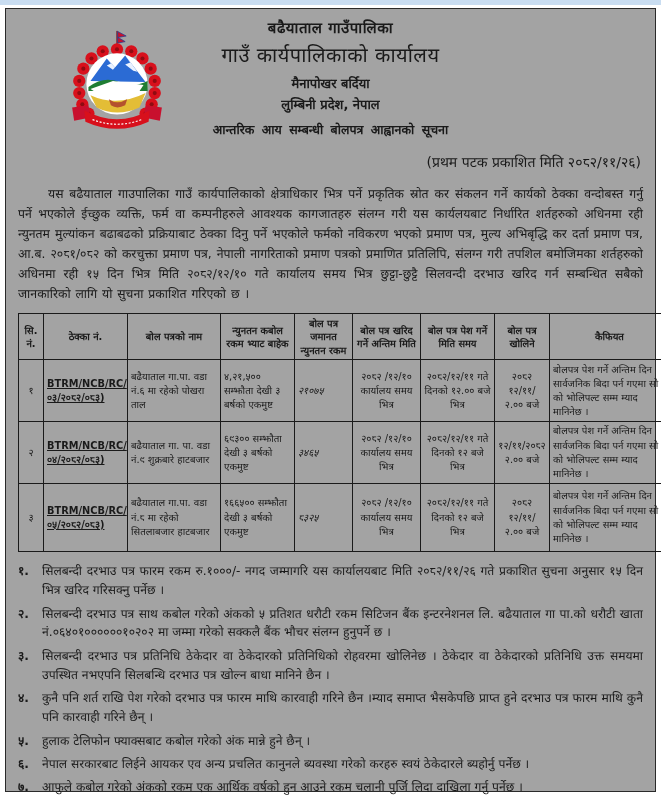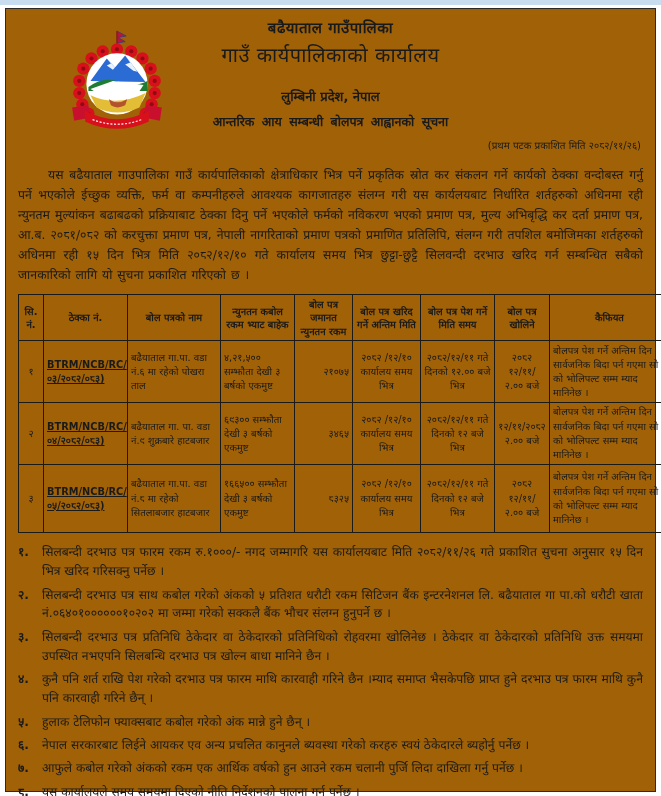--- a/index.html
+++ b/index.html
@@ -11,34 +11,34 @@
     position: relative;
     overflow: hidden;
   }
   .top-strip {
     position: absolute; top: 0; left: 0; right: 0; height: 5px;
     background: #c9ddf1;
   }
   .doc {
     position: absolute; top: 8px; left: 5px; right: 5px; bottom: 4px;
     border: 1.5px solid #2a2a2a;
-    background: #a16207;
+    background: #a3a3a3;
     padding: 6px 12px 4px 12px;
   }
   
   .header { position: relative; text-align: center; padding-top: 2px; }
   .emblem {
     position: absolute; left: 48px; top: 14px; width: 102px; height: 116px;
   }
   .muni-name  { font-size: 15px; font-weight: bold; letter-spacing: .5px; }
   .office-name{ font-size: 20px; font-weight: normal; margin-top: 4px; letter-spacing: .5px; }
   .place-line { font-size: 13px; font-weight: bold; margin-top: 6px; }
-  .prov-line  { font-size: 13px; font-weight: bold; margin-top: 19px; }
+  .prov-line  { font-size: 13px; font-weight: bold; margin-top: 3px; }
   .notice-title { font-size: 12.5px; font-weight: 600; margin-top: 8px; word-spacing: 3px; }
-  .publish-line { text-align: right; font-size: 10px; margin-top: 8px; padding-right: 2px; }
+  .publish-line { text-align: right; font-size: 14px; margin-top: 14px; padding-right: 2px; }
   
   .intro {
     font-size: 12.3px; line-height: 1.62; text-align: justify;
     text-indent: 30px; margin-top: 14px; word-spacing: 1px;
   }
   
   table.bids {
     width: 100%; border-collapse: collapse; margin-top: 9px;
     table-layout: fixed;
   }
@@ -47,21 +47,21 @@
     padding: 2px 3px;
     vertical-align: middle;
   }
   table.bids th {
     font-size: 9.8px; font-weight: bold; text-align: center; line-height: 1.35;
     height: 46px;
   }
   table.bids td { font-size: 9.8px; line-height: 1.45; }
   td.c-sn   { text-align: center; }
   td.c-no   { font-weight: bold; font-size: 10px; text-decoration: underline; }
-  td.c-dep  { text-align: right; vertical-align: top; padding-top: 6px; }
+  td.c-dep  { text-align: left; vertical-align: top; padding-top: 6px; font-style: italic; }
   td.c-date { text-align: center; }
   tr.r1 td { height: 62px; }
   tr.r2 td { height: 56px; }
   tr.r3 td { height: 68px; }
   
   .terms { margin-top: 10px; }
   .term {
     display: flex; font-size: 12.2px; line-height: 1.55;
     margin-bottom: 4.5px; text-align: justify;
   }
@@ -135,20 +135,21 @@
       <g>
         <path d="M6 76 L22 74 L24 86 L8 89 Z" fill="#c8102e"></path>
         <path d="M94 76 L78 74 L76 86 L92 89 Z" fill="#c8102e"></path>
         <path d="M18 79 Q50 96 82 79 L81 90 Q50 104 19 90 Z" fill="#d8101c"></path>
         <path d="M26 88 Q50 97 74 88" stroke="#ffffff" stroke-width="1.1" fill="none" stroke-dasharray="2 1.6"></path>
       </g>
     </svg>
 
     <div class="muni-name">बढैयाताल गाउँपालिका</div>
     <div class="office-name">गाउँ कार्यपालिकाको कार्यालय</div>
+    <div class="place-line">मैनापोखर बर्दिया</div>
     <div class="prov-line">लुम्बिनी प्रदेश, नेपाल</div>
     <div class="notice-title">आन्तरिक आय सम्बन्धी बोलपत्र आह्वानको सूचना</div>
   </div>
 
   <div class="publish-line">(प्रथम पटक प्रकाशित मिति २०८२/११/२६)</div>
 
   <p class="intro">यस बढैयाताल गाउपालिका गाउँ कार्यपालिकाको क्षेत्राधिकार भित्र पर्ने प्रकृतिक स्रोत कर संकलन गर्ने कार्यको ठेक्का वन्दोबस्त गर्नु पर्ने भएकोले ईच्छुक व्यक्ति, फर्म वा कम्पनीहरुले आवश्यक कागजातहरु संलग्न गरी यस कार्यलयबाट निर्धारित शर्तहरुको अधिनमा रही न्युनतम मुल्यांकन बढाबढको प्रक्रियाबाट ठेक्का दिनु पर्ने भएकोले फर्मको नविकरण भएको प्रमाण पत्र, मुल्य अभिबृद्धि कर दर्ता प्रमाण पत्र, आ.ब. २०८१/०८२ को करचुक्ता प्रमाण पत्र, नेपाली नागरिताको प्रमाण पत्रको प्रमाणित प्रतिलिपि, संलग्न गरी तपशिल बमोजिमका शर्तहरुको अधिनमा रही १५ दिन भित्र मिति २०८२/१२/१० गते कार्यालय समय भित्र छुट्टा-छुट्टै सिलवन्दी दरभाउ खरिद गर्न सम्बन्धित सबैको जानकारिको लागि यो सुचना प्रकाशित गरिएको छ ।</p>
 
   <table class="bids">
     <colgroup>

